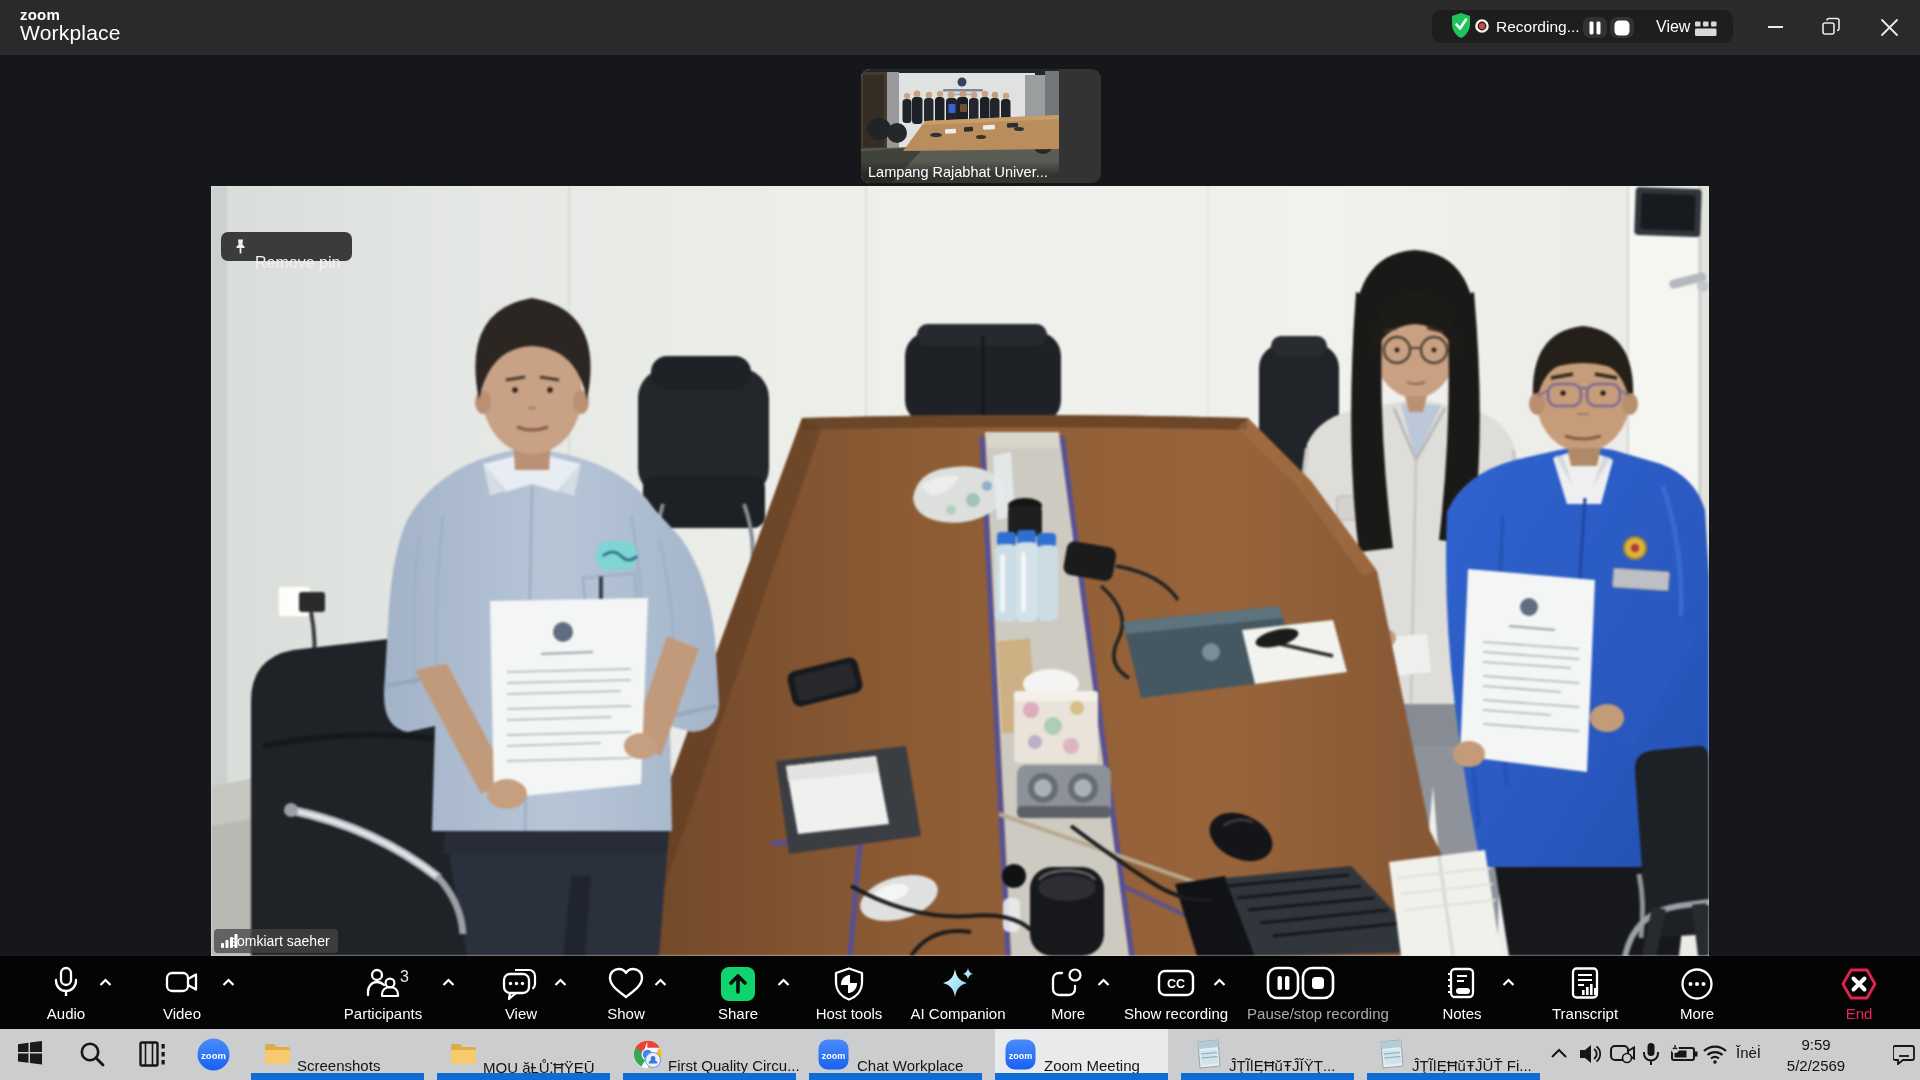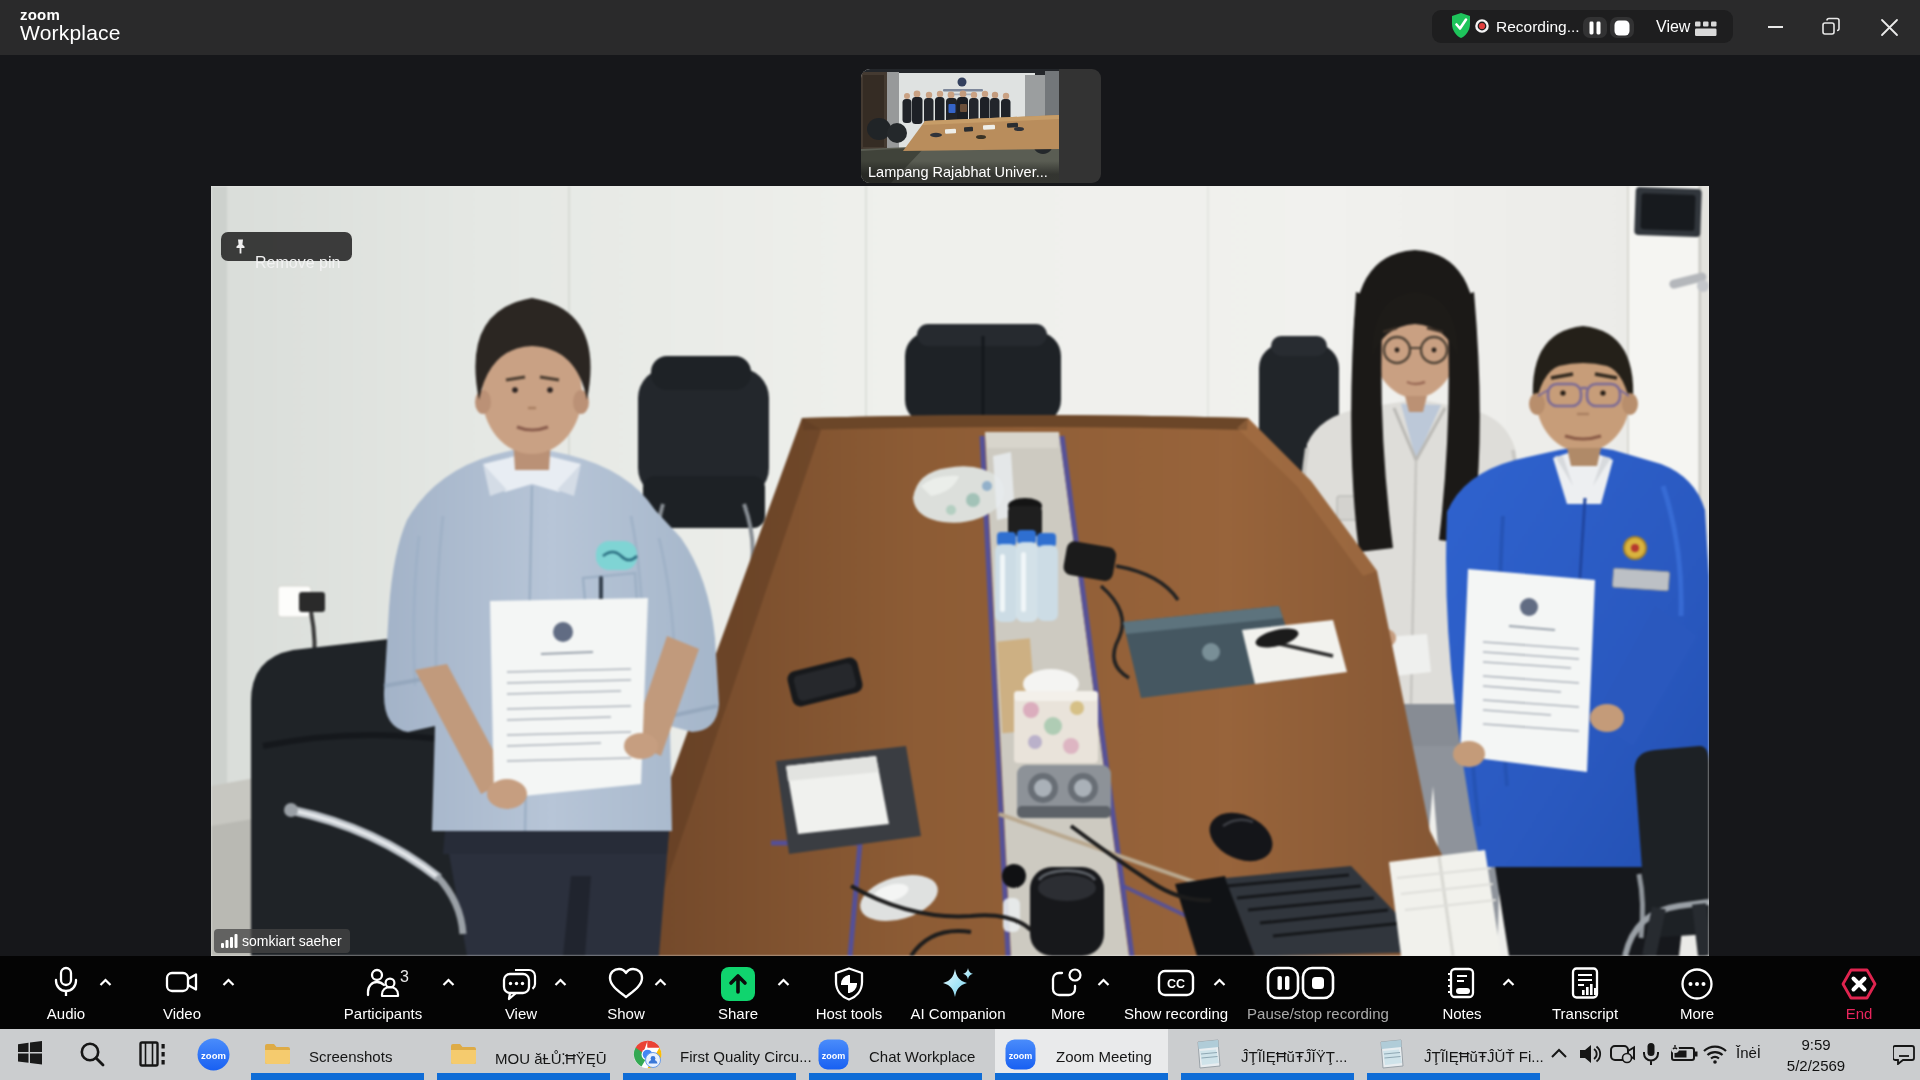--- a/index.html
+++ b/index.html
@@ -15,32 +15,32 @@
   
   #thumb { position:absolute; left:861px; top:69px; width:240px; height:114px; border-radius:9px; overflow:hidden; background:#333; }
   #thumblabel { position:absolute; left:0px; bottom:0px; width:198px; height:22px;
      background:linear-gradient(180deg, rgba(20,20,20,0) 0%, rgba(20,20,20,.55) 60%);
      color:#fff; font-size:14.5px; line-height:23px; padding-left:7px; white-space:nowrap; }
   
   #video { position:absolute; left:211px; top:186px; width:1498px; height:770px; overflow:hidden; background:#eceee9; }
   #removepin { position:absolute; left:10px; top:10px; height:29px; background:rgba(45,45,45,.92); border-radius:7px;
      color:#f2f2f2; font-size:16px; line-height:29px; padding:16px 12px 0 34px;margin-top:36px; }
   #nametag { position:absolute; left:3px; bottom:3px; height:24px; background:rgba(70,70,70,.75); border-radius:4px;
-     color:#fff; font-size:14px; line-height:24px; padding:0 8px 0 28px; }
+     color:#fff; font-size:14px; line-height:24px; padding:0 8px 0 16px; }
   
   #toolbar { position:absolute; left:0; top:956px; width:1920px; height:73px; background:#040404; }
   .titem { position:absolute; top:0; text-align:center; color:#fff; }
   .ticon { position:absolute; top:10px; left:50%; transform:translateX(-50%); }
   .tlabel { position:absolute; top:49px; width:220px; left:50%; transform:translateX(-50%);
       font-size:15px; color:#fff; text-align:center; }
   .caret { position:absolute; top:22px; }
   
   #taskbar { position:absolute; left:0; top:1029px; width:1920px; height:51px; background:#cbcdcf; color:#111; }
   .tb-underline { position:absolute; top:44px; height:7px; background:#0f6cd6; }
-  .tb-label { position:absolute; top:19px; font-size:15px; color:#151515; white-space:nowrap;margin-left:12px; }
+  .tb-label { position:absolute; top:28px; font-size:15px; color:#151515; white-space:nowrap; }
   .tray-label { position:absolute; font-size:15px; color:#111; }
 </style>
 </head>
 <body>
 <div id="topbar">
   <div id="zlogo">
       <div class="z1">zoom</div>
       <div class="z2">Workplace</div>
     </div>
   <div id="recpill">

